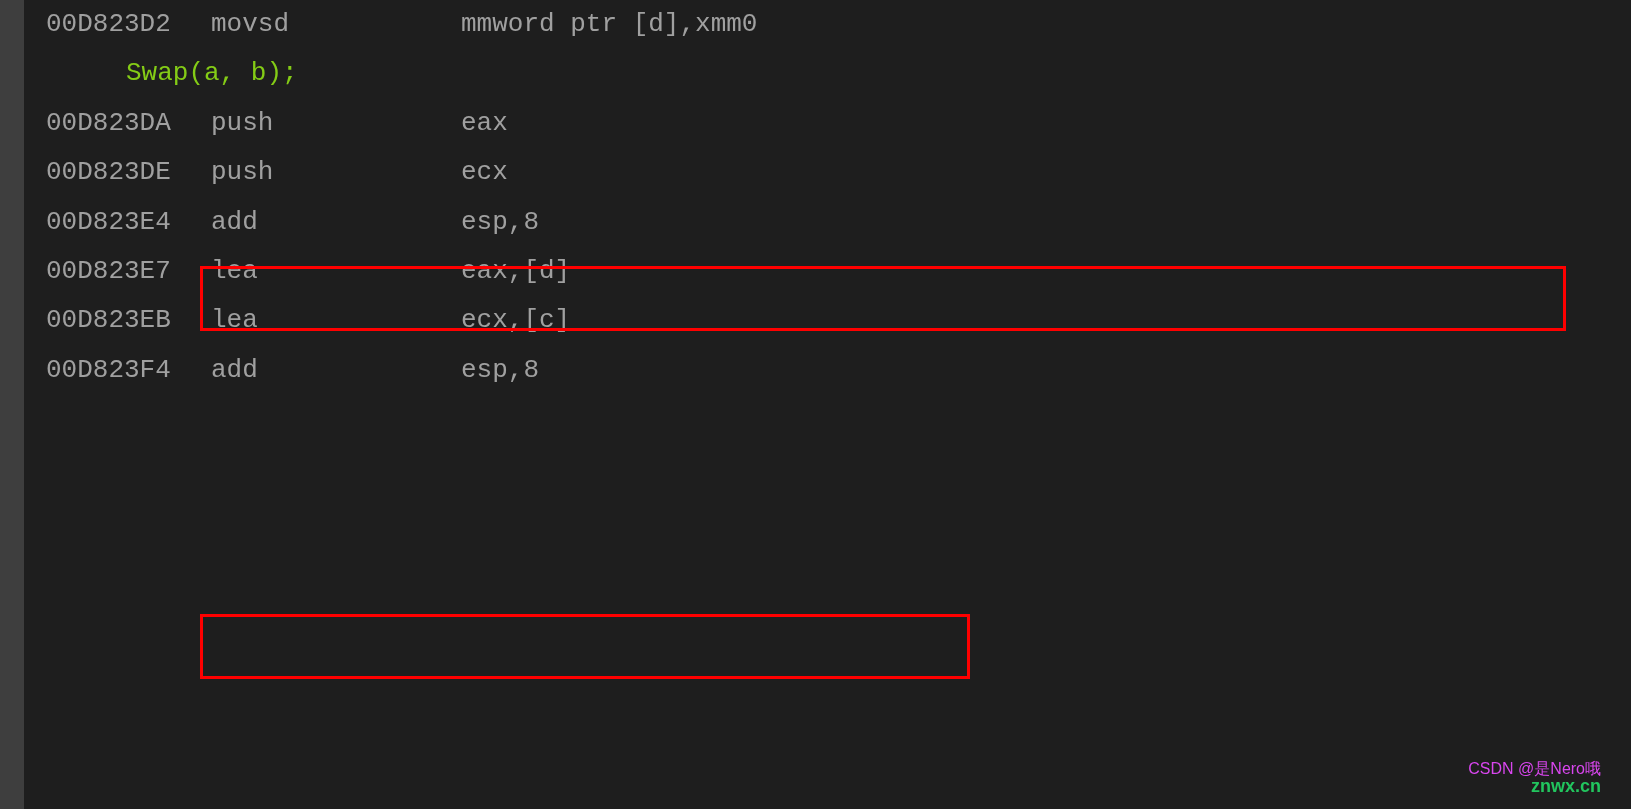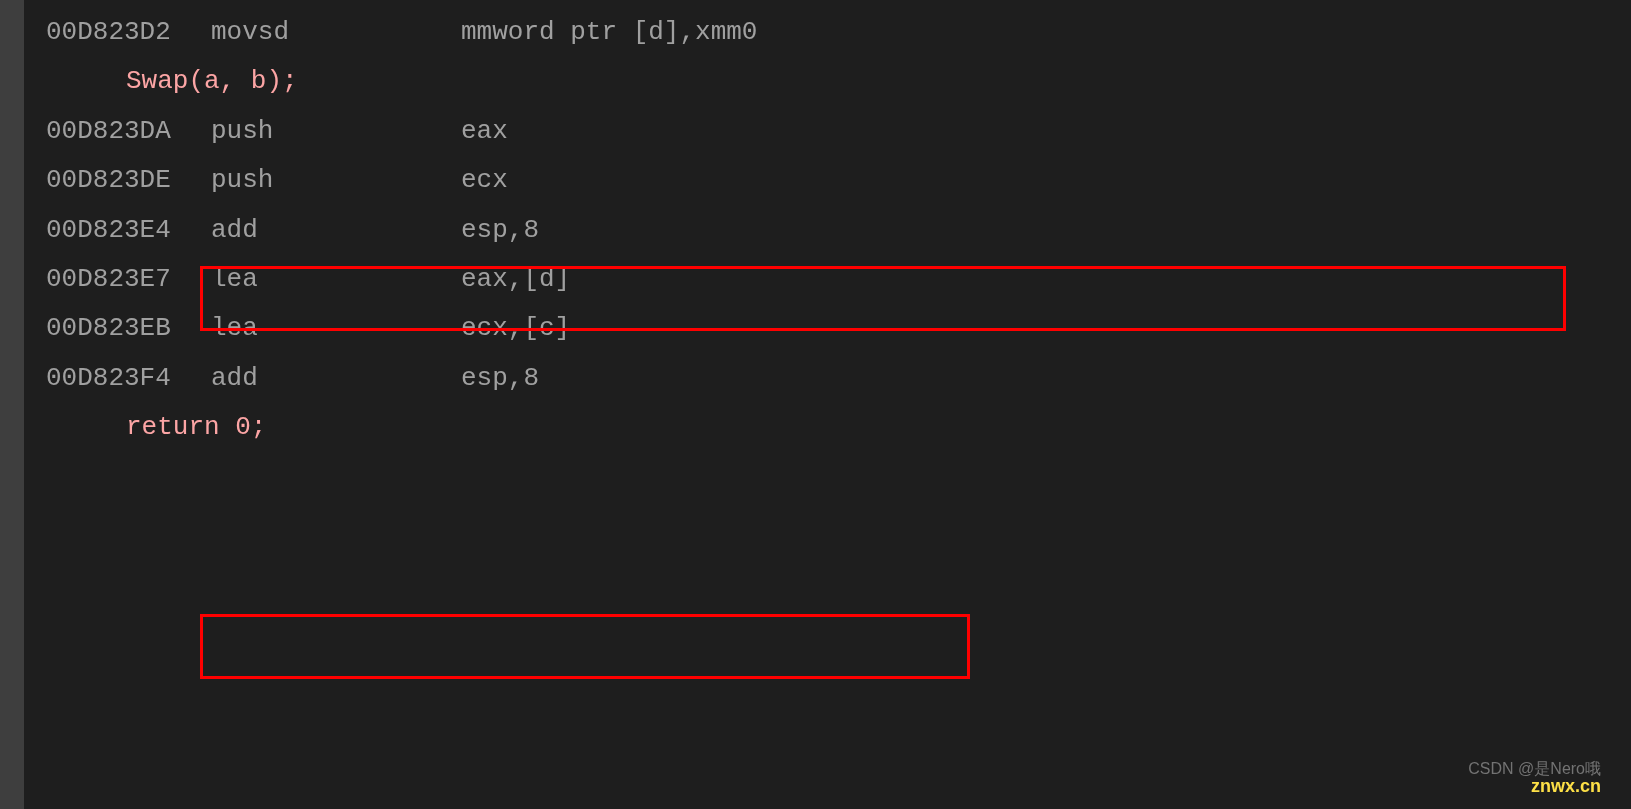--- a/index.html
+++ b/index.html
@@ -23,39 +23,39 @@
       position: absolute;
       left: 0;
       top: 0;
       width: 24px;
       height: 100%;
       background-color: #3e3e3e;
     }
     .code-container {
       margin-left: 28px;
       padding-left: 18px;
-      padding-top: 8px;
+      padding-top: 0;
     }
     .line {
       white-space: pre;
       position: relative;
     }
     .addr {
       display: inline-block;
       width: 165px;
     }
     .mnemonic {
       display: inline-block;
       width: 250px;
     }
     .operand {
       display: inline-block;
     }
     .source-line {
-      color: #fca5a5;
+      color: #84cc16;
       padding-left: 80px;
     }
     .highlight-box-1 {
       position: absolute;
       border: 3px solid #ff0000;
       left: 200px;
       top: 266px;
       width: 1366px;
       height: 65px;
       pointer-events: none;
@@ -66,48 +66,47 @@
       left: 200px;
       top: 614px;
       width: 770px;
       height: 65px;
       pointer-events: none;
     }
     .watermark-1 {
       position: absolute;
       bottom: 25px;
       right: 30px;
-      color: #737373;
+      color: #d946ef;
       font-size: 16px;
       font-family: sans-serif;
     }
     .watermark-2 {
       position: absolute;
       bottom: 6px;
       right: 30px;
-      color: #fde047;
+      color: #22c55e;
       font-size: 18px;
       font-family: sans-serif;
       font-weight: bold;
     }
   </style>
 </head>
 <body>
 
 <div class="scrollbar-left"></div>
 
 <div class="code-container">
   <div class="line"><span class="addr">00D823D2</span><span class="mnemonic">movsd</span><span class="operand">mmword ptr [d],xmm0</span></div>
   <div class="line source-line">Swap(a, b);</div>
   <div class="line"><span class="addr">00D823DA</span><span class="mnemonic">push</span><span class="operand">eax</span></div>
   <div class="line"><span class="addr">00D823DE</span><span class="mnemonic">push</span><span class="operand">ecx</span></div>
   <div class="line"><span class="addr">00D823E4</span><span class="mnemonic">add</span><span class="operand">esp,8</span></div>
   <div class="line"><span class="addr">00D823E7</span><span class="mnemonic">lea</span><span class="operand">eax,[d]</span></div>
   <div class="line"><span class="addr">00D823EB</span><span class="mnemonic">lea</span><span class="operand">ecx,[c]</span></div>
   <div class="line"><span class="addr">00D823F4</span><span class="mnemonic">add</span><span class="operand">esp,8</span></div>
-  <div class="line source-line">return 0;</div>
 </div>
 
 <div class="highlight-box-1"></div>
 <div class="highlight-box-2"></div>
 
 <div class="watermark-1">CSDN @是Nero哦</div>
 <div class="watermark-2">znwx.cn</div>
 
 </body></html>

